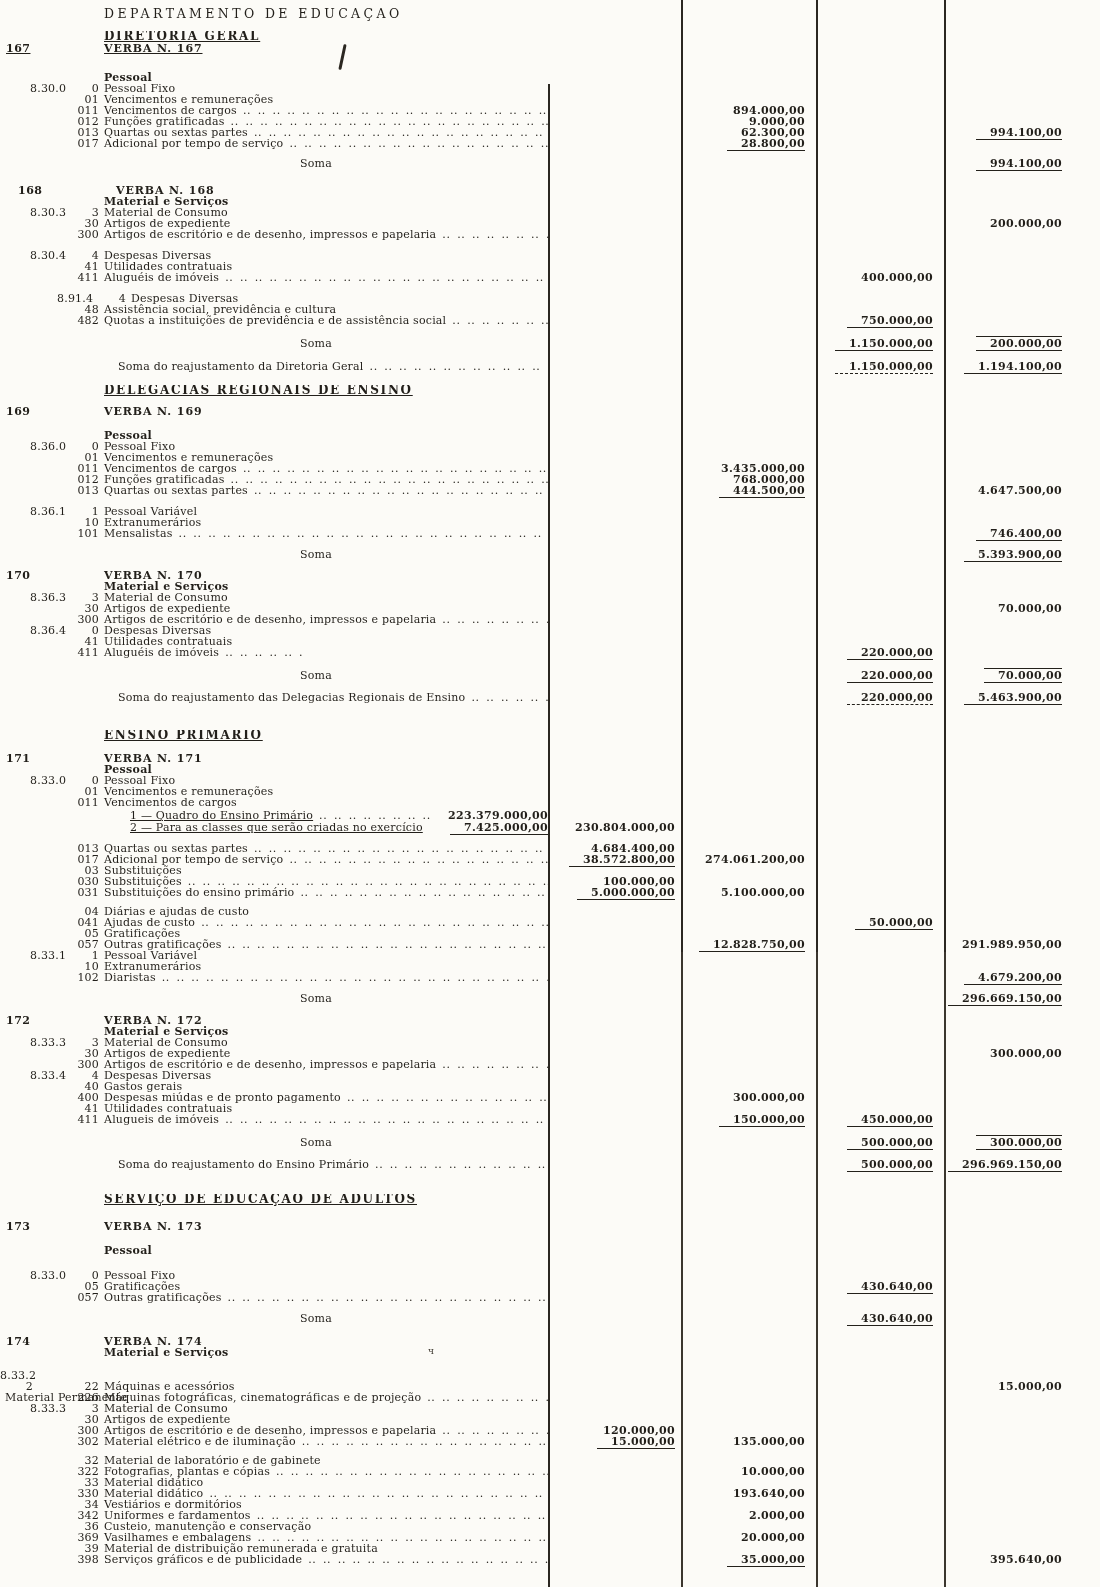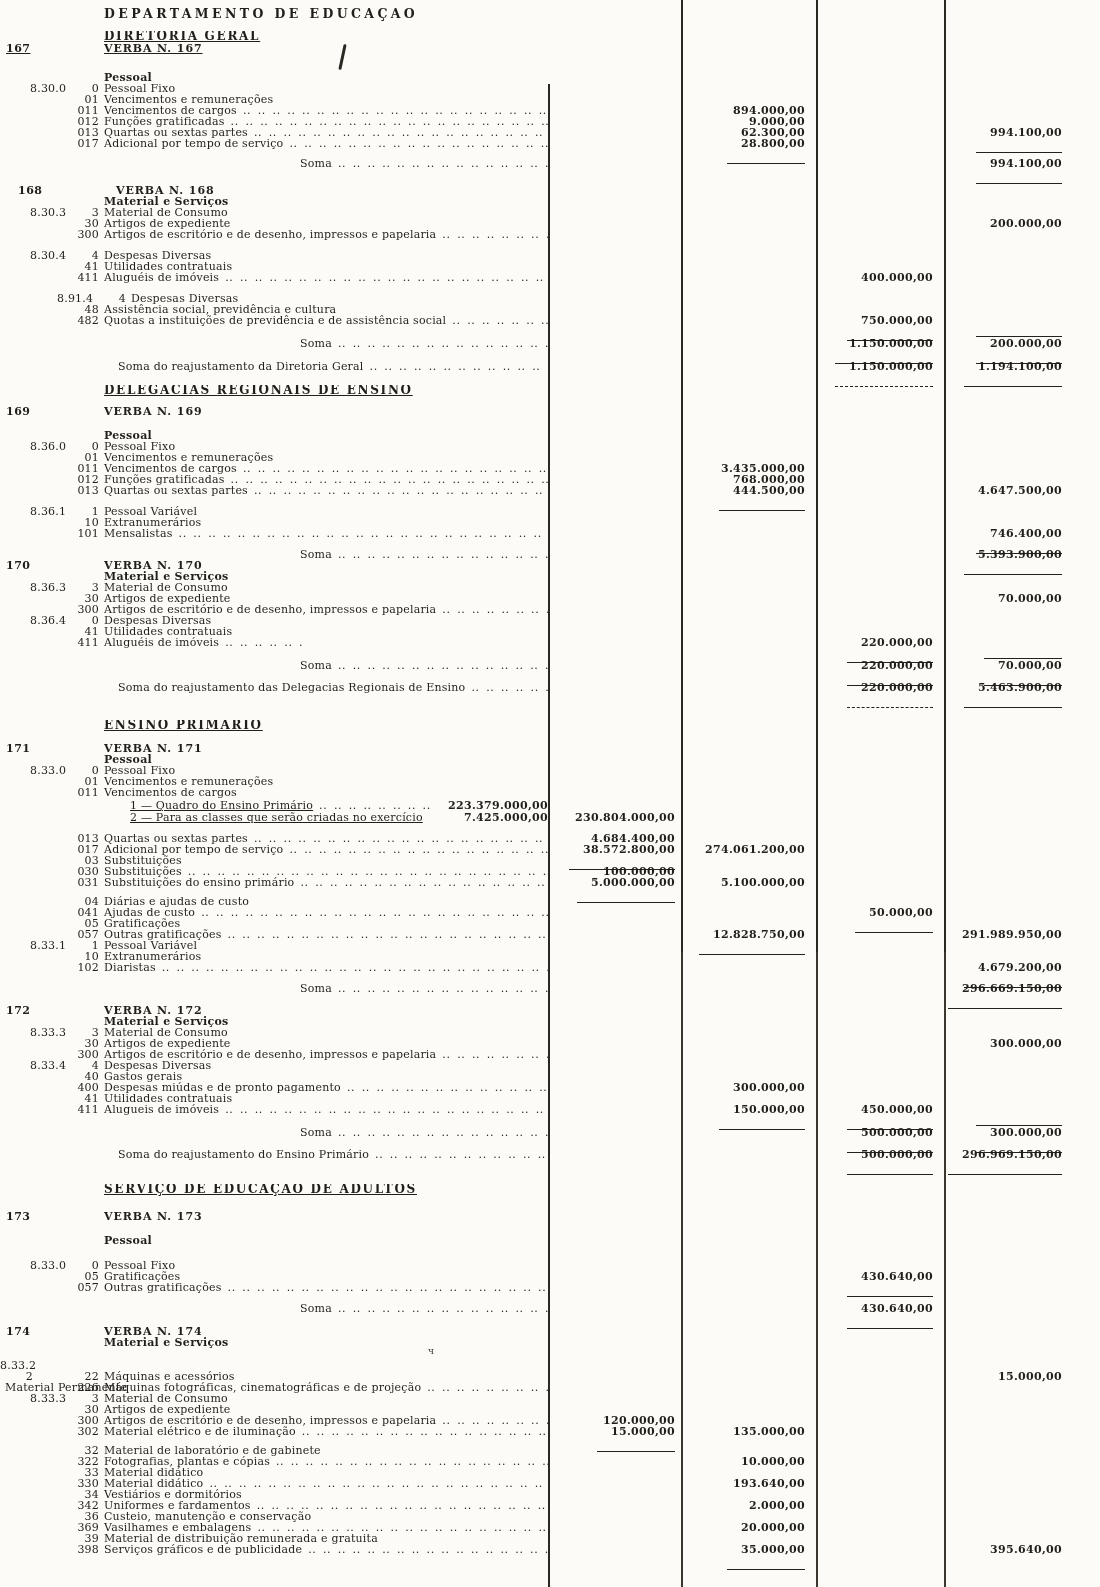--- a/index.html
+++ b/index.html
@@ -27,27 +27,27 @@
   .c-e { width:156px; text-align:right; padding-right:38px; }
   .desc-text { white-space:nowrap; flex:0 0 auto; }
   .ind1 { padding-left:26px;text-decoration:underline; }
   .dots {
     flex:1 1 auto; overflow:hidden; white-space:nowrap;
     padding-left:6px; padding-right:3px;
     letter-spacing:0.6px; word-spacing:2.5px; color:#2d2a24;
   }
   .dots.short { flex:0 0 84px; }
   .val { display:inline-block; padding-left:14px; white-space:nowrap; font-weight:bold; letter-spacing:0.3px; }
-  .val.u { border-bottom:1.7px solid #24211b; padding-bottom:14px; }
+  .val.u { border-bottom:1.7px solid #24211b; padding-bottom:1px; }
   .val.t { border-top:1.7px solid #24211b; padding-top:1px; }
   .val.dash { border-bottom-style:dashed; }
   .a-val { margin-left:auto; }
-  .soma .c-desc { padding-left:201px; }
+  .soma .c-desc { padding-left:201px;flex-direction:column; }
   .note .c-desc { padding-left:19px; }
-  .h1 .desc-text   { font-weight:bold; font-size:12.5px; letter-spacing:3.4px; }
+  .h1 .desc-text   { font-weight:normal; font-size:12.5px; letter-spacing:3.4px; }
   .h2 .desc-text   { font-weight:bold; font-size:12px; letter-spacing:1.7px;text-decoration:underline; }
   .verba .desc-text{ font-weight:bold; letter-spacing:0.9px; }
   .subt .desc-text { font-weight:bold; letter-spacing:0.3px; }
   .vrule { position:absolute; width:2px; background:#2b2721; }
   .vrule.wavy { background:linear-gradient(to bottom,#2b2721 0 60%,#3b362e 60% 100%); }
   .artifact { position:absolute; }
 </style>
 </head>
 <body>
 
@@ -493,21 +493,21 @@
         <div class="c-sub"></div>
         <div class="c-desc">
           <div class="desc-text">Soma</div>
           <div class="dots">.. .. .. .. .. .. .. .. .. .. .. .. .. .. .. .. .. .. .. .. .. .. .. .. .. .. .. .. .. .. .. .. .. .. .. .. .. .. .. .. .. .. .. .. .. .. .. .. .. .. .. .. .. .. .. .. .. .. .. .. </div>
         </div>
         <div class="c-b"></div>
         <div class="c-c"></div>
         <div class="c-d"></div>
         <div class="c-e"><div class="val u">5.393.900,00</div></div>
       </div>
-      <div class="row verba" style=" justify-content: flex-end;">
+      <div class="row verba" style="margin-top: 10px; justify-content: flex-end;">
         <div class="c-code">170</div>
         <div class="c-cls"></div>
         <div class="c-sub"></div>
         <div class="c-desc">
           <div class="desc-text">VERBA N. 170</div>
         </div>
         <div class="c-b"></div>
         <div class="c-c"></div>
         <div class="c-d"></div>
         <div class="c-e"></div>

